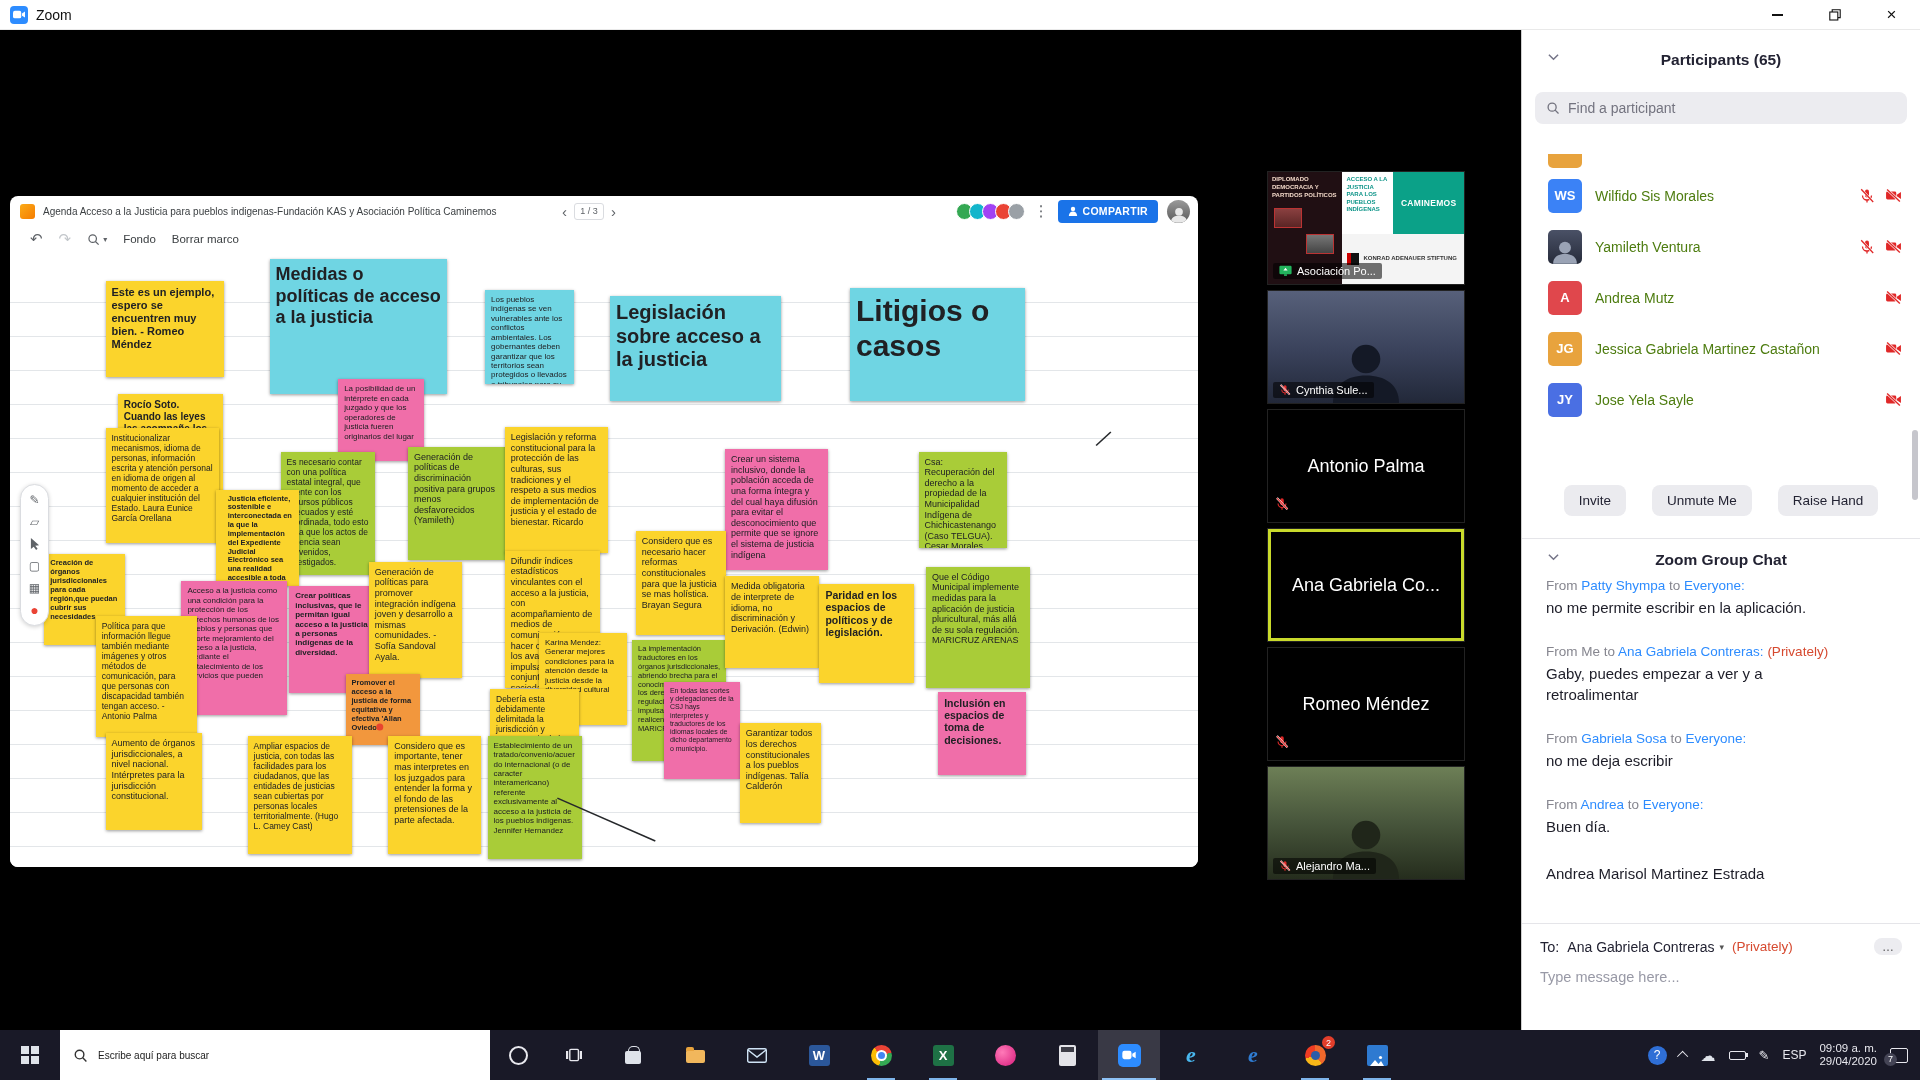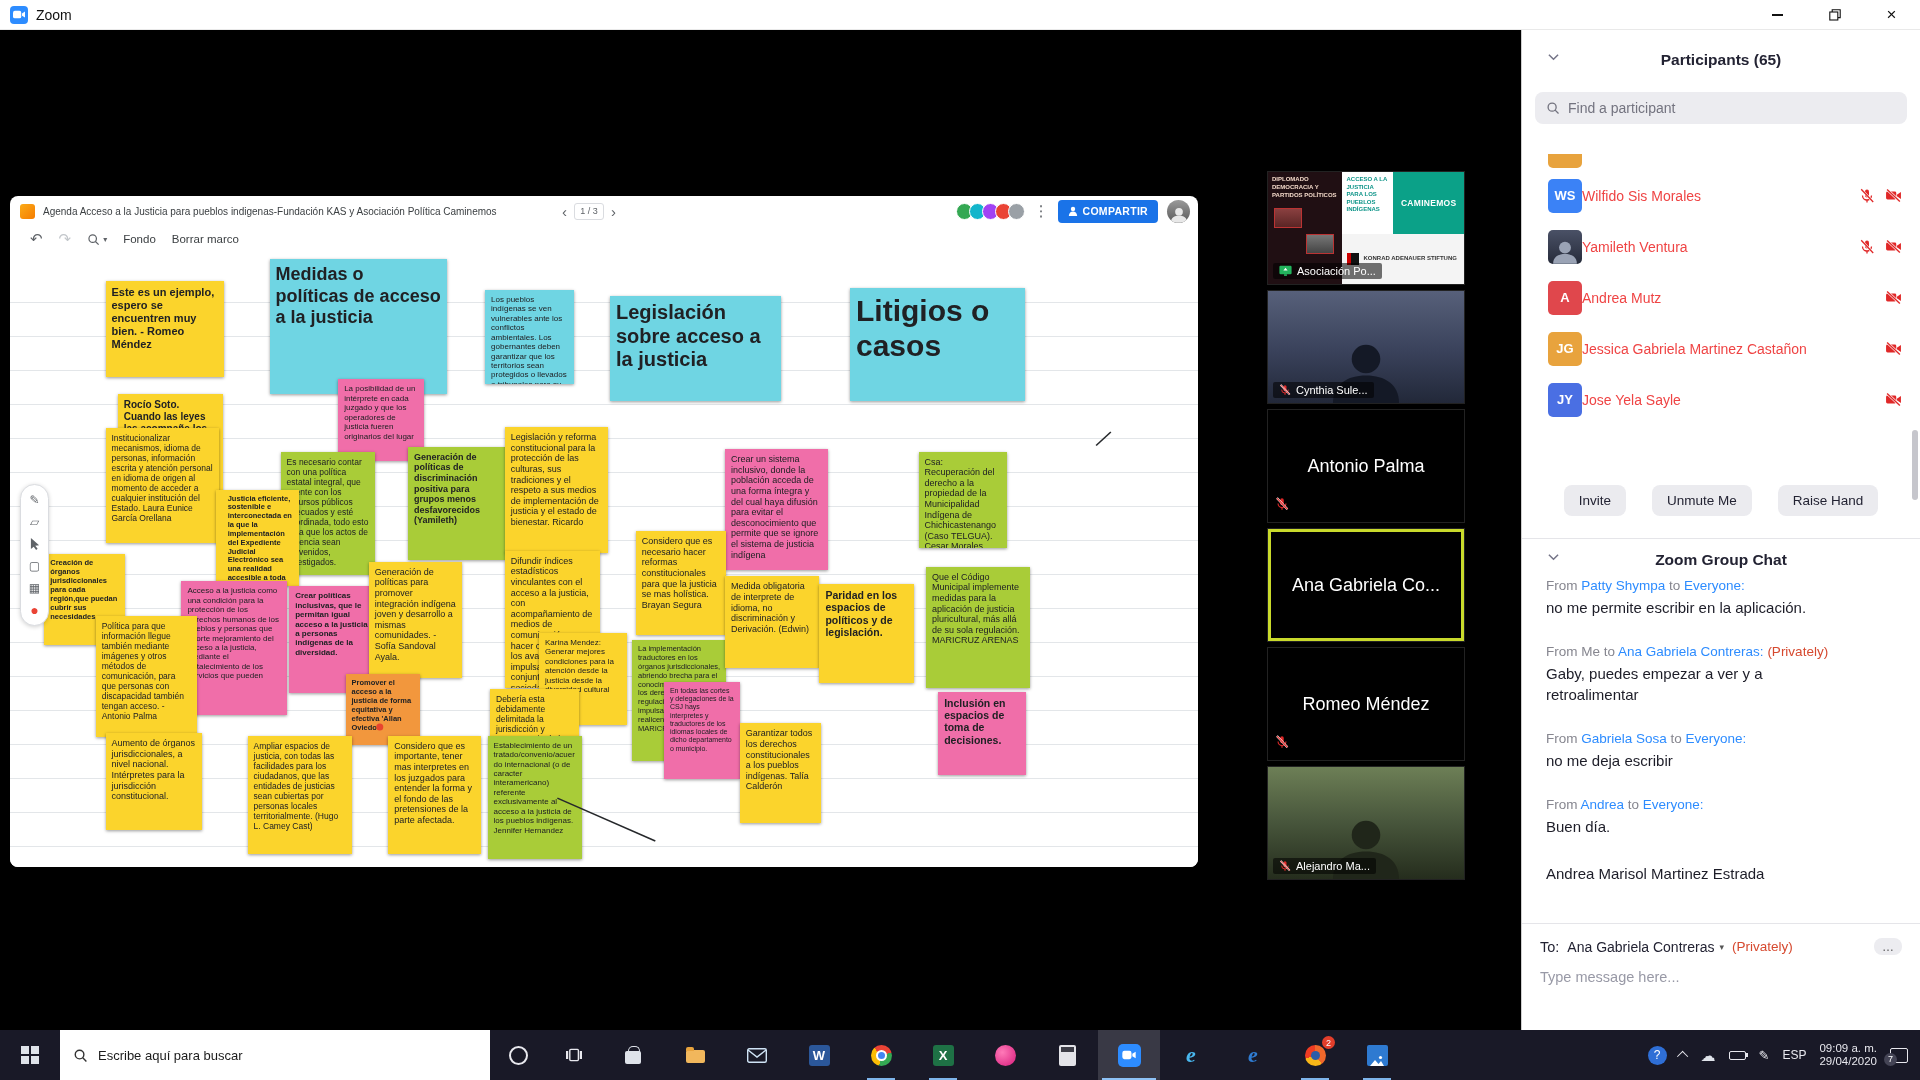--- a/index.html
+++ b/index.html
@@ -82,21 +82,21 @@
 .sec-chev{position:absolute;left:26px;top:5px;display:flex}
 .psearch{position:absolute;top:62px;left:13px;width:372px;height:32px;background:#ececf0;border-radius:8px;display:flex;align-items:center;gap:8px;padding-left:11px;color:#73737f}
 .psearch input{border:none;outline:none;background:transparent;font-size:14px;font-family:inherit;width:300px;color:#232333}
 .psearch input::placeholder{color:#73737f}
 #plist{position:absolute;top:124px;left:0;right:0}
 .prow{display:flex;align-items:center;height:51px;padding:0 18px 0 26px}
 .prow.partial{height:16px;overflow:hidden;align-items:flex-start}
 .prow.partial .pavatar{margin-top:-20px}
 .pavatar{width:34px;height:34px;border-radius:5px;color:#fff;font-size:13px;font-weight:bold;display:flex;align-items:center;justify-content:center;flex:none}
 .pavatar.photo{background:linear-gradient(#4a5166,#262b3a);overflow:hidden;align-items:flex-end}
-.pname{font-size:14px;color:#ef4444;white-space:nowrap;overflow:hidden;flex:1}
+.pname{font-size:14px;color:#4d7c0f;margin-left:13px;white-space:nowrap;overflow:hidden;flex:1}
 .picons{display:flex;gap:10px;align-items:center}
 #pbuttons{position:absolute;top:455px;left:0;right:0;display:flex;justify-content:center;gap:26px}
 .pbtn{height:31px;padding:0 15px;background:#ebebef;border-radius:8px;font-size:13.5px;color:#232333;display:flex;align-items:center}
 .pscroll{position:absolute;right:2px;top:400px;width:6px;height:70px;background:#c6c6cc;border-radius:3px}
 .divider{position:absolute;left:0;right:0;height:1px;background:#e5e5e9}
 .d1{top:508px}
 #chat-messages{position:absolute;top:548px;left:24px;width:356px}
 .cmsg{margin-bottom:26px}
 .chead{font-size:13.5px;margin-bottom:4px}
 .cg{color:#86868f}
@@ -112,21 +112,21 @@
 .more-btn{margin-left:auto;width:28px;height:17px;background:#ececf0;border-radius:8px;display:flex;align-items:center;justify-content:center;font-size:12px;color:#555;line-height:0}
 .chat-input{margin-top:14px;border:none;outline:none;font-size:14.5px;font-family:inherit;width:100%;color:#232333;background:transparent}
 .chat-input::placeholder{color:#9899a6}
 
 
 .taskbar{position:absolute;left:0;top:1030px;width:1920px;height:50px;background:#191927;display:flex;align-items:center;z-index:70}
 .tstart{width:60px;height:50px;display:flex;align-items:center;justify-content:center}
 .winlogo{display:grid;grid-template-columns:8px 8px;grid-template-rows:8px 8px;gap:1.5px}
 .winlogo i{background:#dfe3ea}
 .tsearch{width:430px;height:50px;background:#fff;display:flex;align-items:center;gap:10px;padding-left:13px;color:#333}
-.tsearch input{border:none;outline:none;font-size:13px;font-family:inherit;width:340px;color:#111;background:transparent}
+.tsearch input{border:none;outline:none;font-size:10px;font-family:inherit;width:340px;color:#111;background:transparent}
 .tsearch input::placeholder{color:#1c1c1c}
 .tslot{width:56px;height:50px;display:flex;align-items:center;justify-content:center}
 .cortana{width:19px;height:19px;border:2px solid #e8e8ee;border-radius:50%}
 .tapps{display:flex;height:50px}
 .slot{position:relative;width:62px;height:50px;display:flex;align-items:center;justify-content:center}
 .slot.running::after{content:"";position:absolute;bottom:0;left:17px;right:17px;height:2.5px;background:#7eb4ea}
 .slot.appactive{background:rgba(255,255,255,.14)}
 .slot.appactive::after{content:"";position:absolute;bottom:0;left:4px;right:4px;height:2.5px;background:#8ec2f5}
 .sq{width:21px;height:21px;border-radius:3px;color:#fff;font-size:13px;font-weight:bold;display:flex;align-items:center;justify-content:center}
 .word{background:#2B579A}.excel{background:#1E7145}
@@ -252,21 +252,21 @@
         </div>
     <div class="note note-yellow" style="left: 95.511px; top: 29.388px; width: 118.776px; height: 95.511px; font-size: 11px; font-weight: 700;">Este es un ejemplo, espero se encuentren muy bien. - Romeo Méndez</div>
         <div class="note note-cyan" style="left: 259.594px; top: 7.347px; width: 177.552px; height: 134.695px; font-size: 18px; font-weight: 700;">Medidas o políticas de acceso a la justicia</div>
         <div class="note note-cyan" style="left: 475.106px; top: 37.9595px; width: 89.3885px; height: 94.2865px; font-size: 8px;">Los pueblos indígenas se ven vulnerables ante los conflictos ambientales. Los gobernantes deben garantizar que los territorios sean protegidos o llevados a tribunales para su</div>
         <div class="note note-cyan" style="left: 600.005px; top: 44.082px; width: 171.43px; height: 105px; font-size: 20px; font-weight: 700;">Legislación sobre acceso a la justicia</div>
         <div class="note note-cyan" style="left: 840.007px; top: 35.5105px; width: 175.103px; height: 113.878px; font-size: 30px; font-weight: 700;">Litigios o casos</div>
         <div class="note note-yellow" style="left: 107.756px; top: 142.042px; width: 105.307px; height: 102.858px; font-size: 10px; font-weight: 700;">Rocío Soto. Cuando las leyes las acompañe los valores y ética, tendremos mejores resultados.</div>
         <div class="note note-pink" style="left: 328.166px; top: 127.348px; width: 85.715px; height: 82.0415px; font-size: 8px;">La posibilidad de un intérprete en cada juzgado y que los operadores de justicia fueren originarios del lugar</div>
         <div class="note note-yellow" style="left: 95.511px; top: 176.328px; width: 113.878px; height: 115.103px; font-size: 8.5px;">Institucionalizar mecanismos, idioma de personas, información escrita y atención personal en idioma de origen al momento de acceder a cualquier institución del Estado. Laura Eunice García Orellana</div>
         <div class="note note-green" style="left: 270.614px; top: 199.593px; width: 94.2865px; height: 123.674px; font-size: 8.5px;">Es necesario contar con una política estatal integral, que cuente con los recursos públicos adecuados y esté coordinada, todo esto para que los actos de violencia sean prevenidos, investigados.</div>
-        <div class="note note-green" style="left: 397.962px; top: 194.695px; width: 97.96px; height: 113px; font-size: 9px; font-weight: 700;">Generación de políticas de discriminación positiva para grupos menos desfavorecidos (Yamileth)</div>
+        <div class="note note-green" style="left: 397.962px; top: 194.695px; width: 97.96px; height: 113px; font-size: 9px; font-weight: 400;">Generación de políticas de discriminación positiva para grupos menos desfavorecidos (Yamileth)</div>
         <div class="note note-yellow" style="left: 494.698px; top: 175.103px; width: 102.858px; height: 126.123px; font-size: 9px;">Legislación y reforma constitucional para la protección de las culturas, sus tradiciones y el respeto a sus medios de implementación de justicia y el estado de bienestar. Ricardo</div>
         <div class="note note-yellow" style="left: 205.716px; top: 237.553px; width: 83.266px; height: 96.7355px; font-size: 7.5px; font-weight: 700; padding-left: 12px;">Justicia eficiente, sostenible e interconectada en la que la implementación del Expediente Judicial Electrónico sea una realidad accesible a toda la ciudadanía.</div>
         <div class="note note-pink" style="left: 715.108px; top: 197.144px; width: 102.858px; height: 121.225px; font-size: 9px;">Crear un sistema inclusivo, donde la población acceda de una forma íntegra y del cual haya difusión para evitar el desconocimiento que permite que se ignore el sistema de justicia indígena</div>
         <div class="note note-green" style="left: 908.579px; top: 199.593px; width: 88px; height: 96.7355px; font-size: 9px;">Csa: Recuperación del derecho a la propiedad de la Municipalidad Indígena de Chichicastenango (Caso TELGUA). Cesar Morales</div>
         <div class="note note-yellow" style="left: 494.698px; top: 298.778px; width: 95.511px; height: 137.144px; font-size: 9px;">Difundir índices estadísticos vinculantes con el acceso a la justicia, con acompañamiento de medios de comunicación para hacer conciencia de los avances e impulsar mejoras conjuntas (una sociedad</div>
         <div class="note note-yellow" style="left: 625.719px; top: 279.186px; width: 90.613px; height: 104.082px; font-size: 9px;">Considero que es necesario hacer reformas constitucionales para que la justicia se mas holística. Brayan Segura</div>
         <div class="note note-yellow" style="left: 34.286px; top: 302.451px; width: 80.817px; height: 90.613px; font-size: 7.5px; font-weight: 700;">Creación de órganos jurisdiccionales para cada región,que puedan cubrir sus necesidades</div>
         <div class="note note-pink" style="left: 171.43px; top: 329.39px; width: 105.307px; height: 133.47px; font-size: 8px;">Acceso a la justicia como una condición para la protección de los derechos humanos de los pueblos y personas que aporte mejoramiento del acceso a la justicia, mediante el fortalecimiento de los servicios que pueden</div>
         <div class="note note-yellow" style="left: 85.715px; top: 363.676px; width: 101.633px; height: 121.225px; font-size: 8.5px;">Política para que información llegue también mediante imágenes y otros métodos de comunicación, para que personas con discapacidad también tengan acceso. - Antonio Palma</div>
         <div class="note note-pink" style="left: 279.186px; top: 334.288px; width: 85.715px; height: 106.531px; font-size: 8px; font-weight: 700;">Crear políticas inclusivas, que le permitan igual acceso a la justicia a personas indígenas de la diversidad.</div>

